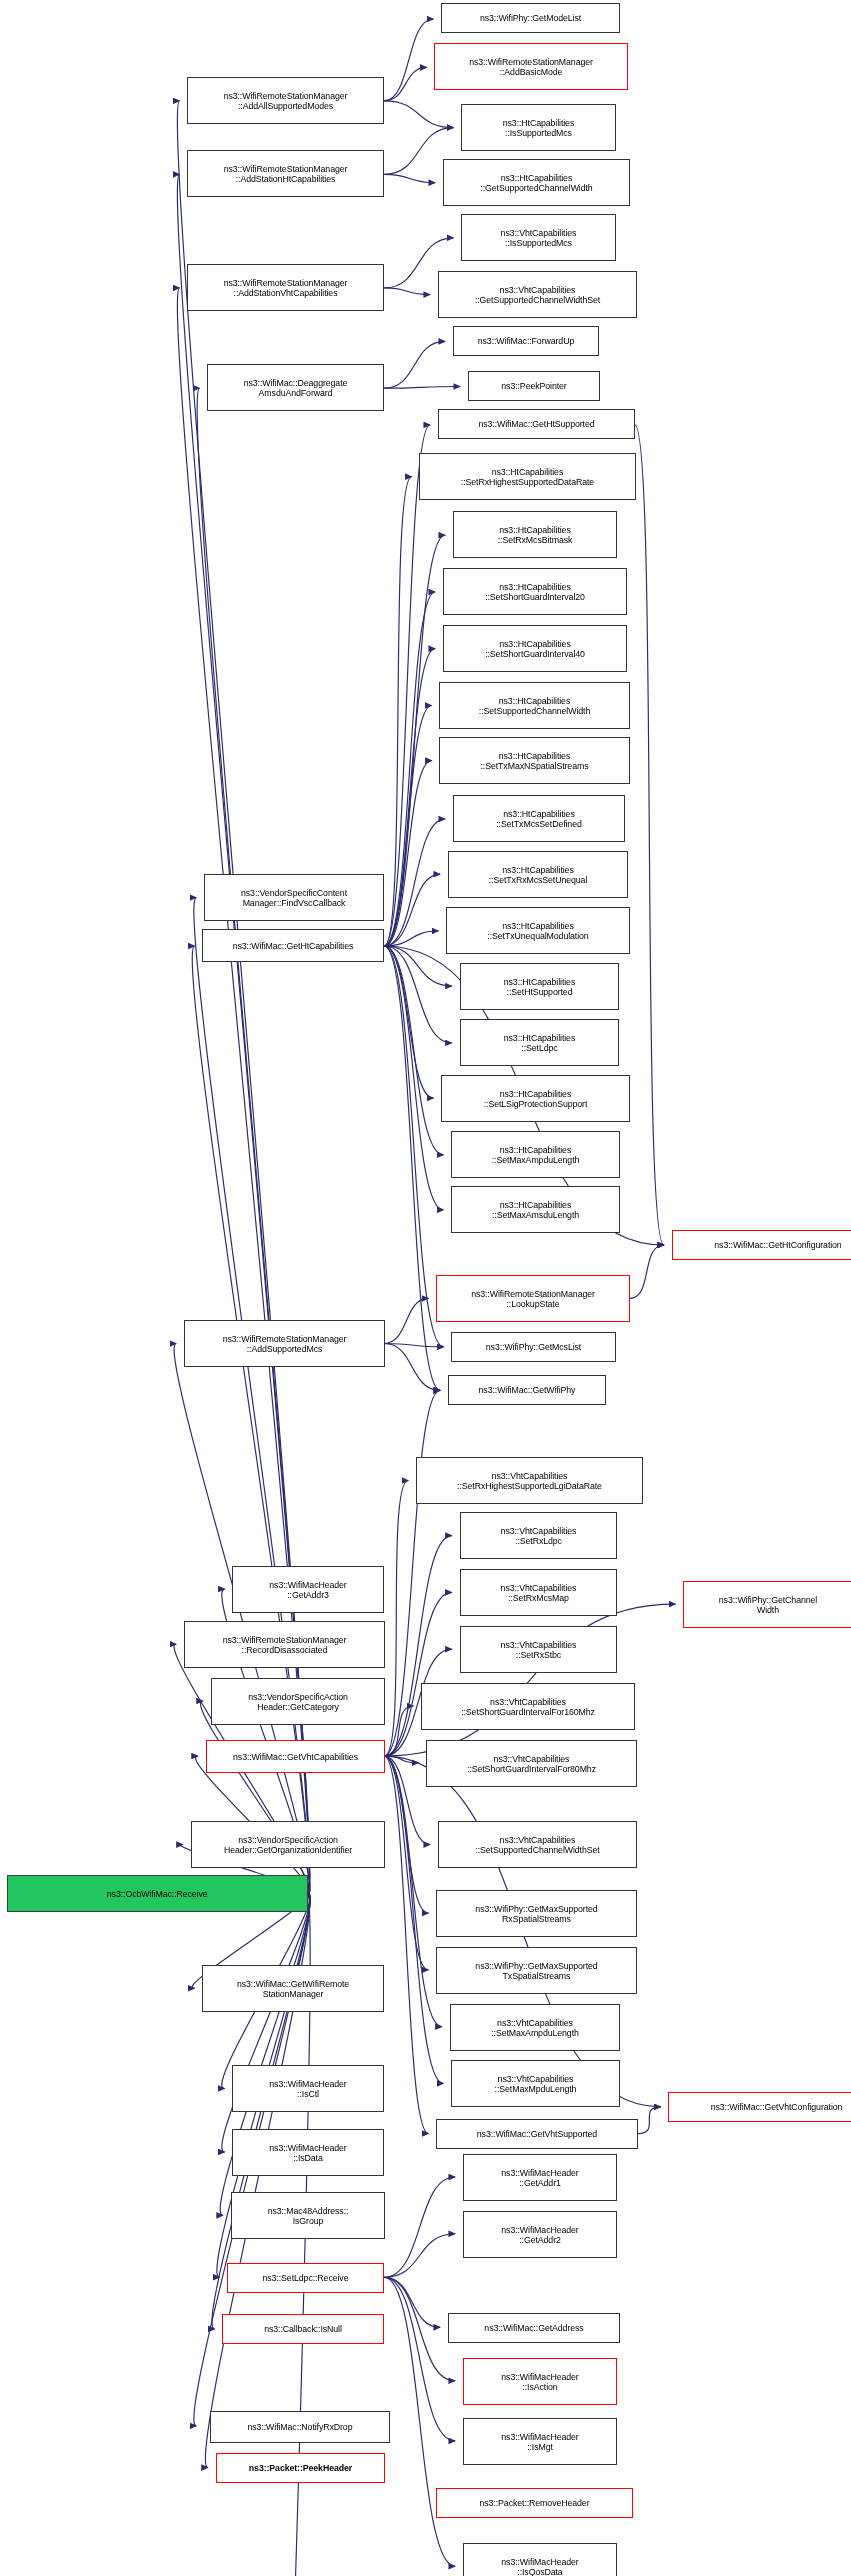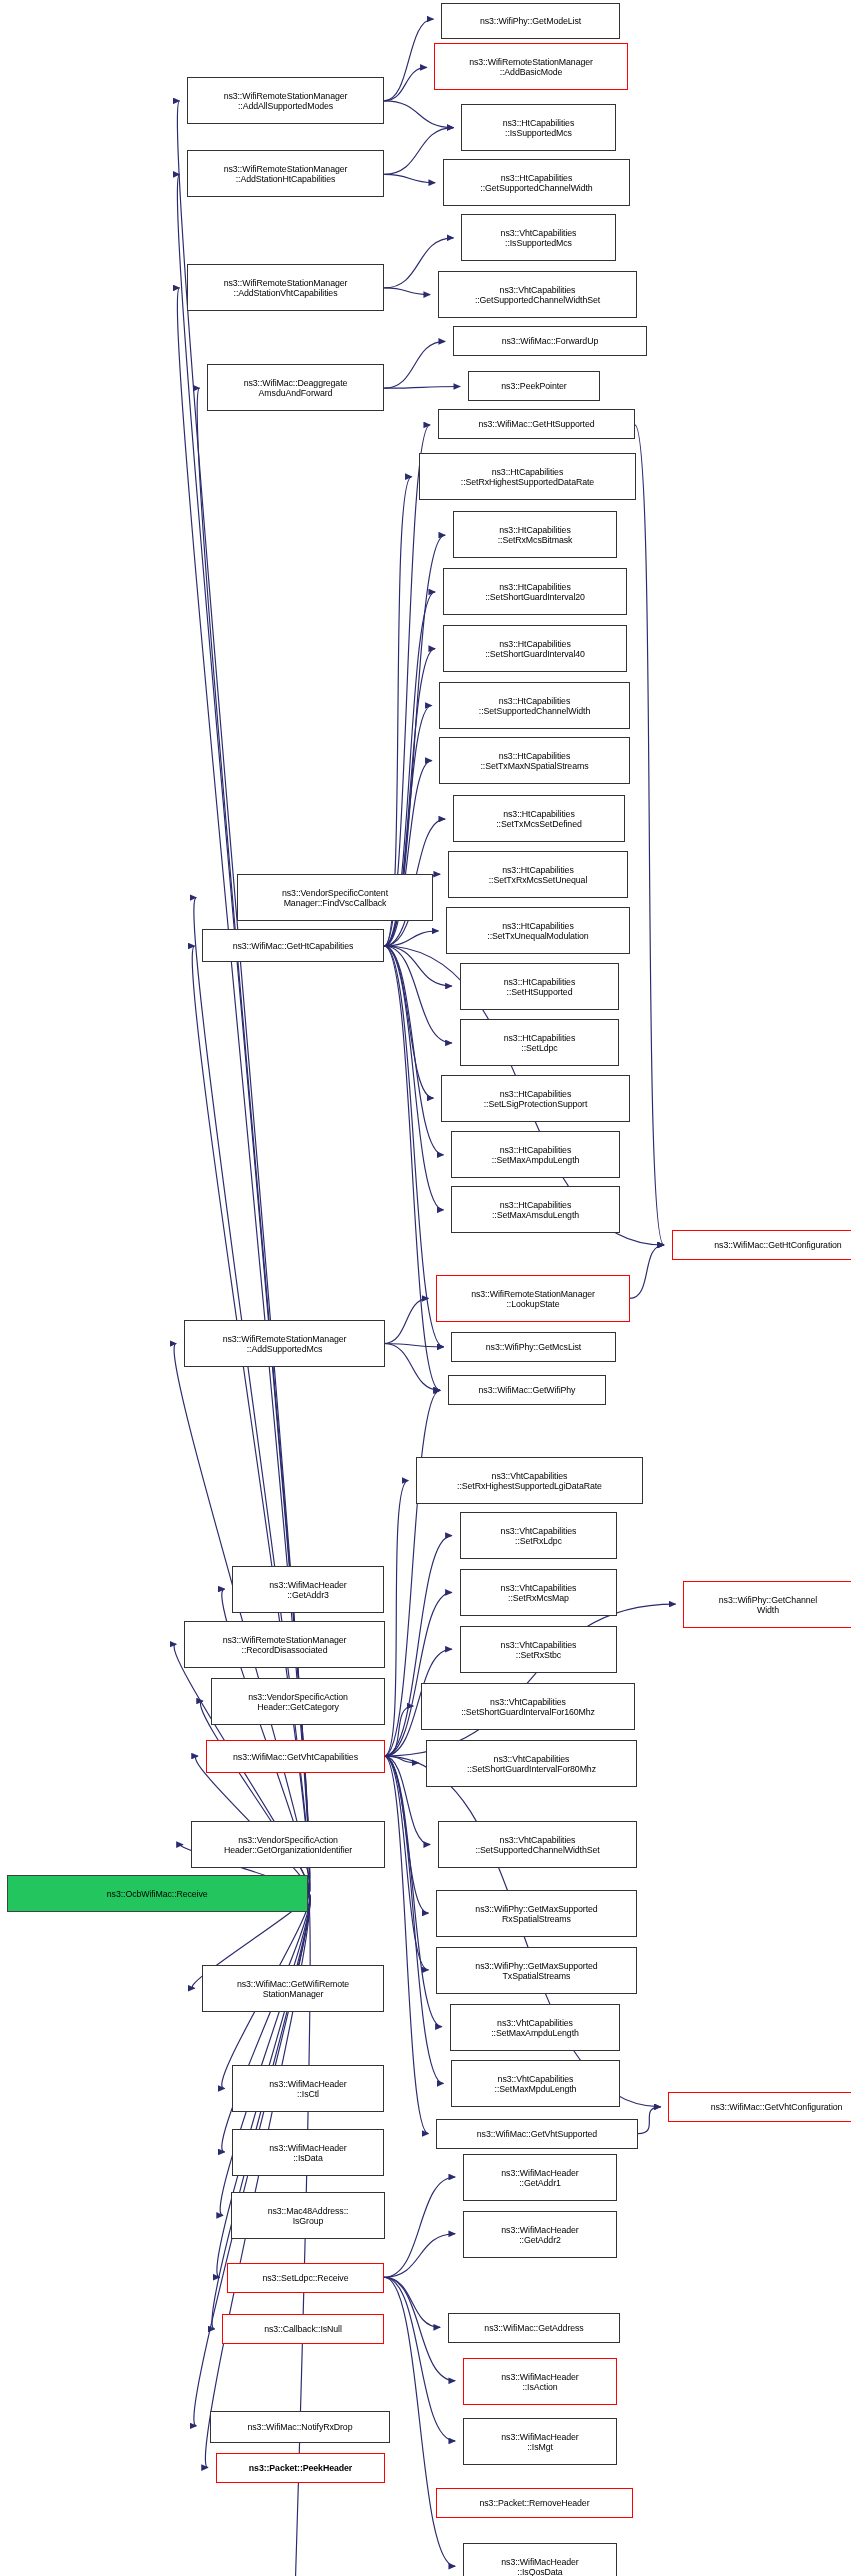--- a/index.html
+++ b/index.html
@@ -105,21 +105,21 @@
   <div id="node-layer">
       <div class="node root" style="left: 6.7px; top: 1875px; width: 301px; height: 37px;"><span>ns3::OcbWifiMac::Receive</span></div>
       <div class="node" style="left: 187px; top: 77px; width: 197px; height: 47px;"><span>ns3::WifiRemoteStationManager
 ::AddAllSupportedModes</span></div>
       <div class="node" style="left: 187px; top: 150px; width: 197px; height: 47px;"><span>ns3::WifiRemoteStationManager
 ::AddStationHtCapabilities</span></div>
       <div class="node" style="left: 187px; top: 264px; width: 197px; height: 47px;"><span>ns3::WifiRemoteStationManager
 ::AddStationVhtCapabilities</span></div>
       <div class="node" style="left: 207px; top: 364px; width: 177px; height: 47px;"><span>ns3::WifiMac::Deaggregate
 AmsduAndForward</span></div>
-      <div class="node" style="left: 204px; top: 874px; width: 196px; height: 47px; margin-left: 33px;"><span>ns3::VendorSpecificContent
+      <div class="node" style="left: 204px; top: 874px; width: 180px; height: 47px;"><span>ns3::VendorSpecificContent
 Manager::FindVscCallback</span></div>
       <div class="node" style="left: 202px; top: 929px; width: 182px; height: 33px;"><span>ns3::WifiMac::GetHtCapabilities</span></div>
       <div class="node" style="left: 184px; top: 1320px; width: 201px; height: 47px;"><span>ns3::WifiRemoteStationManager
 ::AddSupportedMcs</span></div>
       <div class="node" style="left: 232px; top: 1566px; width: 152px; height: 47px;"><span>ns3::WifiMacHeader
 ::GetAddr3</span></div>
       <div class="node" style="left: 184px; top: 1621px; width: 201px; height: 47px;"><span>ns3::WifiRemoteStationManager
 ::RecordDisassociated</span></div>
       <div class="node" style="left: 211px; top: 1678px; width: 174px; height: 47px;"><span>ns3::VendorSpecificAction
 Header::GetCategory</span></div>
@@ -131,32 +131,32 @@
       <div class="node" style="left: 232px; top: 2065px; width: 152px; height: 47px;"><span>ns3::WifiMacHeader
 ::IsCtl</span></div>
       <div class="node" style="left: 232px; top: 2129px; width: 152px; height: 47px;"><span>ns3::WifiMacHeader
 ::IsData</span></div>
       <div class="node" style="left: 231px; top: 2192px; width: 154px; height: 47px;"><span>ns3::Mac48Address::
 IsGroup</span></div>
       <div class="node red" style="left: 227px; top: 2263px; width: 157px; height: 30px;"><span>ns3::SetLdpc::Receive</span></div>
       <div class="node red" style="left: 222px; top: 2314px; width: 162px; height: 30px;"><span>ns3::Callback::IsNull</span></div>
       <div class="node" style="left: 210px; top: 2411px; width: 180px; height: 32px;"><span>ns3::WifiMac::NotifyRxDrop</span></div>
       <div class="node red" style="left: 216px; top: 2453px; width: 169px; height: 30px; font-weight: bold;"><span>ns3::Packet::PeekHeader</span></div>
-      <div class="node" style="left: 441px; top: 3.3px; width: 179px; height: 36px;"><span>ns3::WifiPhy::GetModeList</span></div>
+      <div class="node" style="left: 441px; top: 3.3px; width: 179px; height: 30px;"><span>ns3::WifiPhy::GetModeList</span></div>
       <div class="node red" style="left: 434px; top: 43px; width: 194px; height: 47px;"><span>ns3::WifiRemoteStationManager
 ::AddBasicMode</span></div>
       <div class="node" style="left: 461px; top: 104px; width: 155px; height: 47px;"><span>ns3::HtCapabilities
 ::IsSupportedMcs</span></div>
       <div class="node" style="left: 443px; top: 159px; width: 187px; height: 47px;"><span>ns3::HtCapabilities
 ::GetSupportedChannelWidth</span></div>
       <div class="node" style="left: 461px; top: 214px; width: 155px; height: 47px;"><span>ns3::VhtCapabilities
 ::IsSupportedMcs</span></div>
       <div class="node" style="left: 438px; top: 271px; width: 199px; height: 47px;"><span>ns3::VhtCapabilities
 ::GetSupportedChannelWidthSet</span></div>
-      <div class="node" style="left: 453px; top: 326px; width: 194px; height: 30px;"><span>ns3::WifiMac::ForwardUp</span></div>
+      <div class="node" style="left: 453px; top: 326px; width: 146px; height: 30px;"><span>ns3::WifiMac::ForwardUp</span></div>
       <div class="node" style="left: 468px; top: 371px; width: 132px; height: 30px;"><span>ns3::PeekPointer</span></div>
       <div class="node" style="left: 438px; top: 409px; width: 197px; height: 30px;"><span>ns3::WifiMac::GetHtSupported</span></div>
       <div class="node" style="left: 419px; top: 453px; width: 217px; height: 47px;"><span>ns3::HtCapabilities
 ::SetRxHighestSupportedDataRate</span></div>
       <div class="node" style="left: 453px; top: 511px; width: 164px; height: 47px;"><span>ns3::HtCapabilities
 ::SetRxMcsBitmask</span></div>
       <div class="node" style="left: 443px; top: 568px; width: 184px; height: 47px;"><span>ns3::HtCapabilities
 ::SetShortGuardInterval20</span></div>
       <div class="node" style="left: 443px; top: 625px; width: 184px; height: 47px;"><span>ns3::HtCapabilities
 ::SetShortGuardInterval40</span></div>

